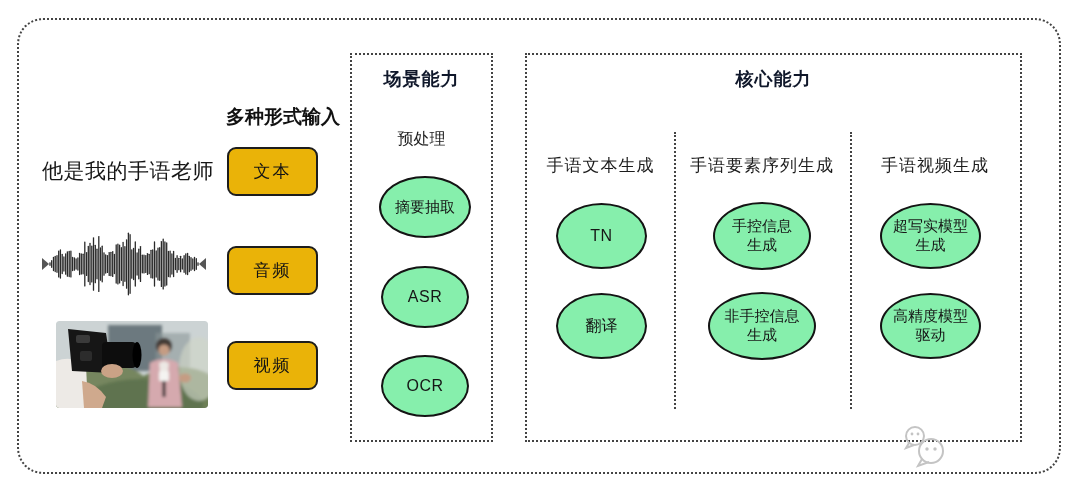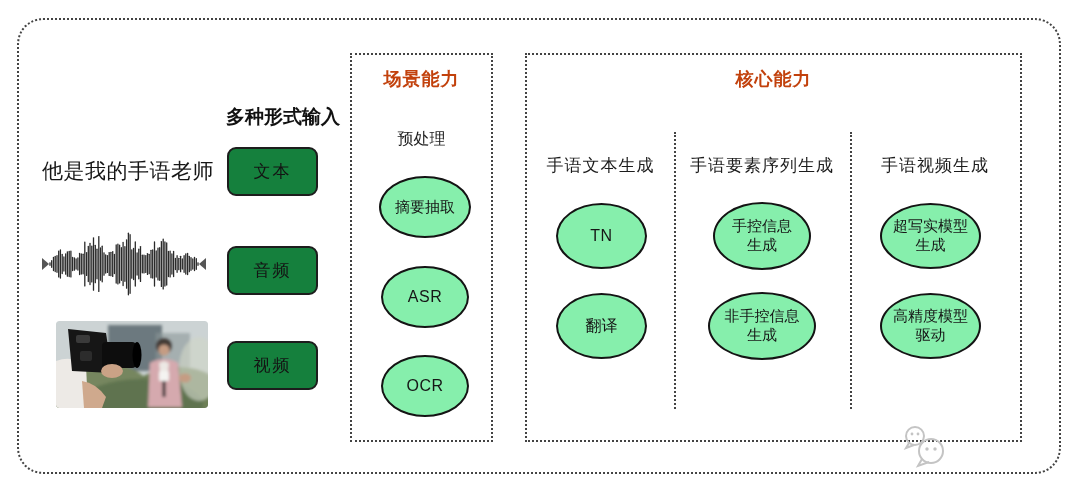--- a/index.html
+++ b/index.html
@@ -11,41 +11,41 @@
     position:absolute;left:17px;top:18px;width:1040px;height:452px;
     border:2px dotted #434343;border-radius:26px;
   }
   .dash-box{
     position:absolute;border:2px dotted #434343;background:transparent;
   }
   .scene-box{left:350px;top:53px;width:139px;height:385px;}
   .core-box{left:525px;top:53px;width:493px;height:385px;}
   .box-title{
     position:absolute;top:12px;left:0;width:100%;text-align:center;
-    font-size:18px;font-weight:bold;color:#c2410c;letter-spacing:1px;
+    font-size:18px;font-weight:bold;color:#0f172a;letter-spacing:1px;
   }
   .stage-label{
     position:absolute;top:74px;left:0;width:100%;text-align:center;
     font-size:16px;color:#222;
   }
   .col-title{
     position:absolute;top:99px;text-align:center;font-size:17px;color:#1c1c1c;letter-spacing:1px;font-family:Liberation Mono, monospace;
   }
   .divider{
     position:absolute;top:77px;height:277px;width:0;border-left:2px dotted #434343;
   }
   .node{
     position:absolute;border:2.5px solid #141414;border-radius:50%;
     display:flex;align-items:center;justify-content:center;text-align:center;
     font-size:15px;line-height:1.25;color:#161616;white-space:pre-line;background:#86efac;
   }
   .node.latin{font-size:16px;letter-spacing:0.5px;}
   .io-box{
     position:absolute;left:227px;width:87px;height:45px;
-    border:2px solid #1d1d1d;border-radius:9px;background:#15803d;
+    border:2px solid #1d1d1d;border-radius:9px;background:#eab308;
     display:flex;align-items:center;justify-content:center;
     font-size:17px;color:#141414;letter-spacing:2px;
   }
   .input-label{
     position:absolute;left:200px;top:104px;width:140px;text-align:right;
     font-size:19px;font-weight:bold;color:#111;
   }
   .sample-text{
     position:absolute;left:42px;top:157px;width:190px;
     font-size:21px;color:#161616;letter-spacing:0.5px;white-space:nowrap;

